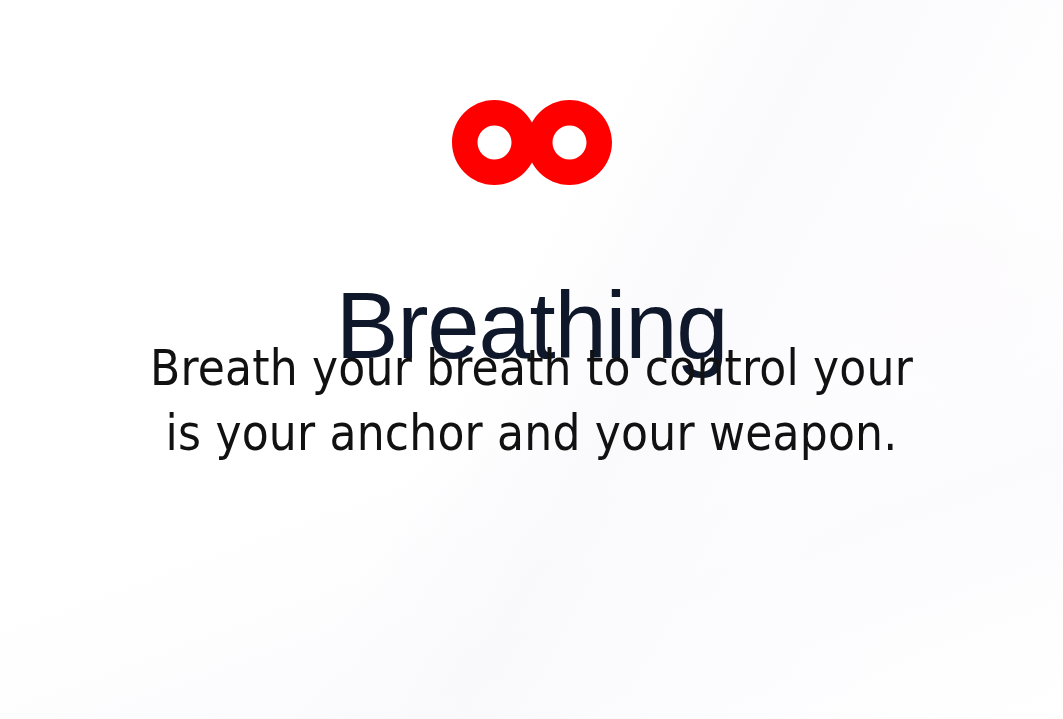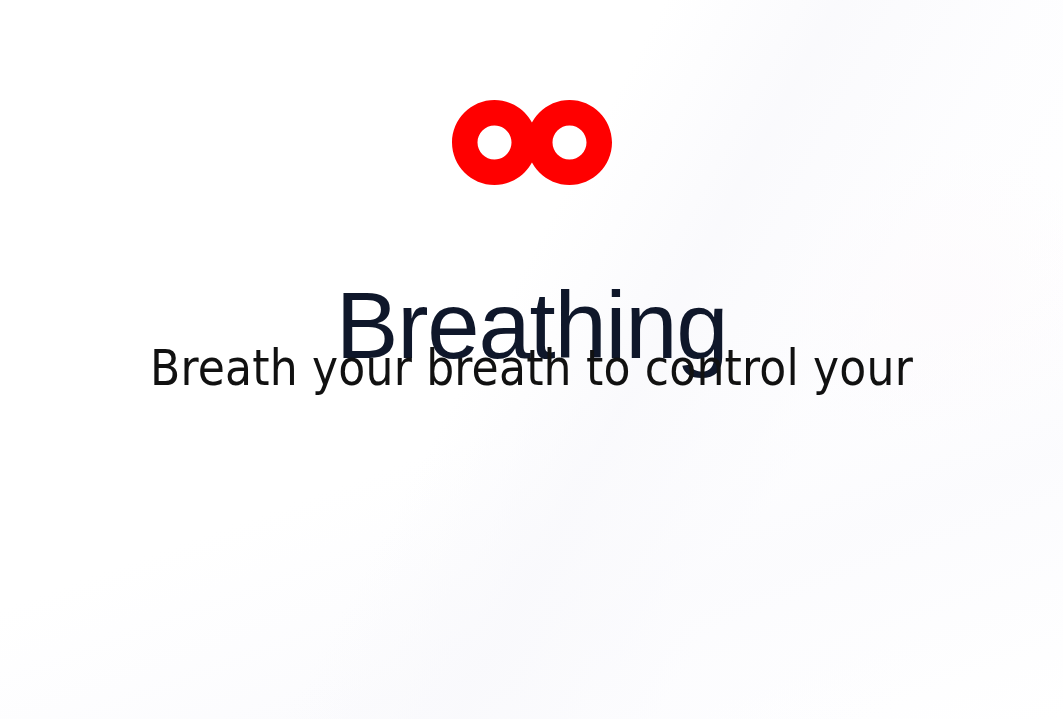--- a/index.html
+++ b/index.html
@@ -144,16 +144,17 @@
                    C126.9 61.5 134.5 53.9 134.5 44.5
                    C134.5 35.1 126.9 27.5 117.5 27.5 Z"></path>
         </g>
       </svg>
     </div>
 
     <h1 class="title">Breathing</h1>
 
     <div class="body-copy">
       <span class="body-line">Breath your breath to control your</span>
+      <span class="body-line">is your anchor and your weapon.</span>
     </div>
 
   </div>
 </div>
 
 </body></html>

